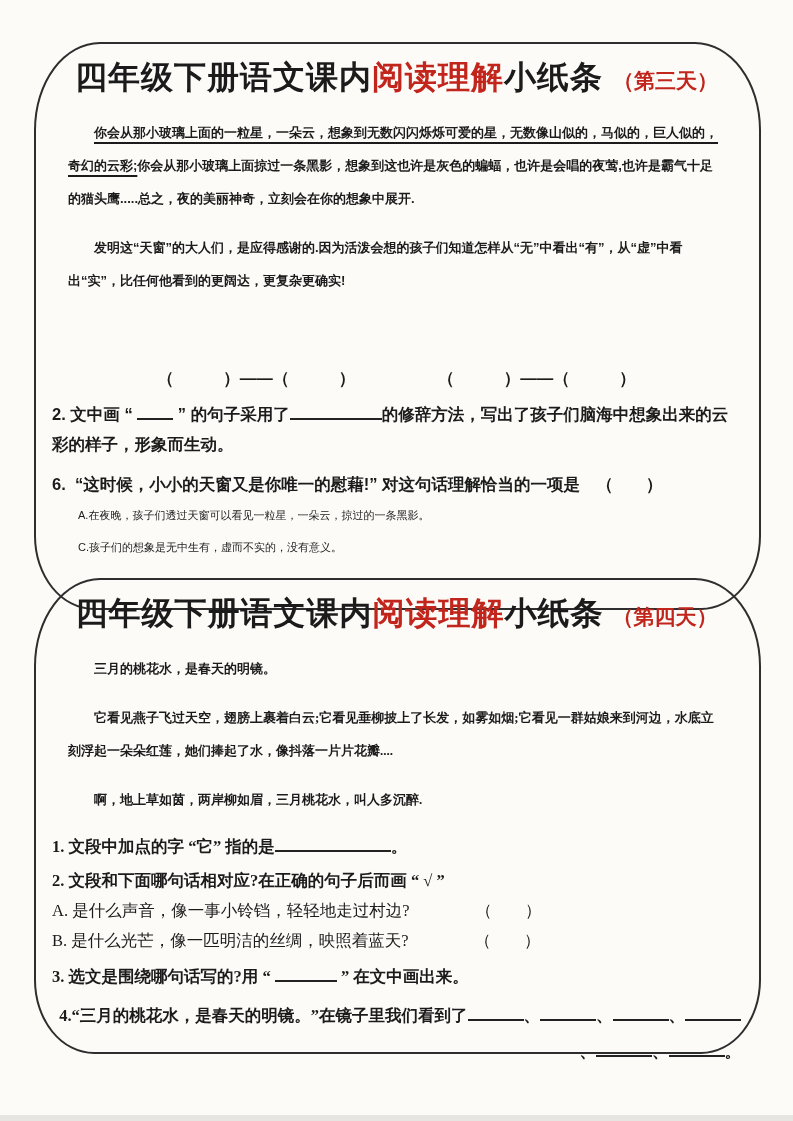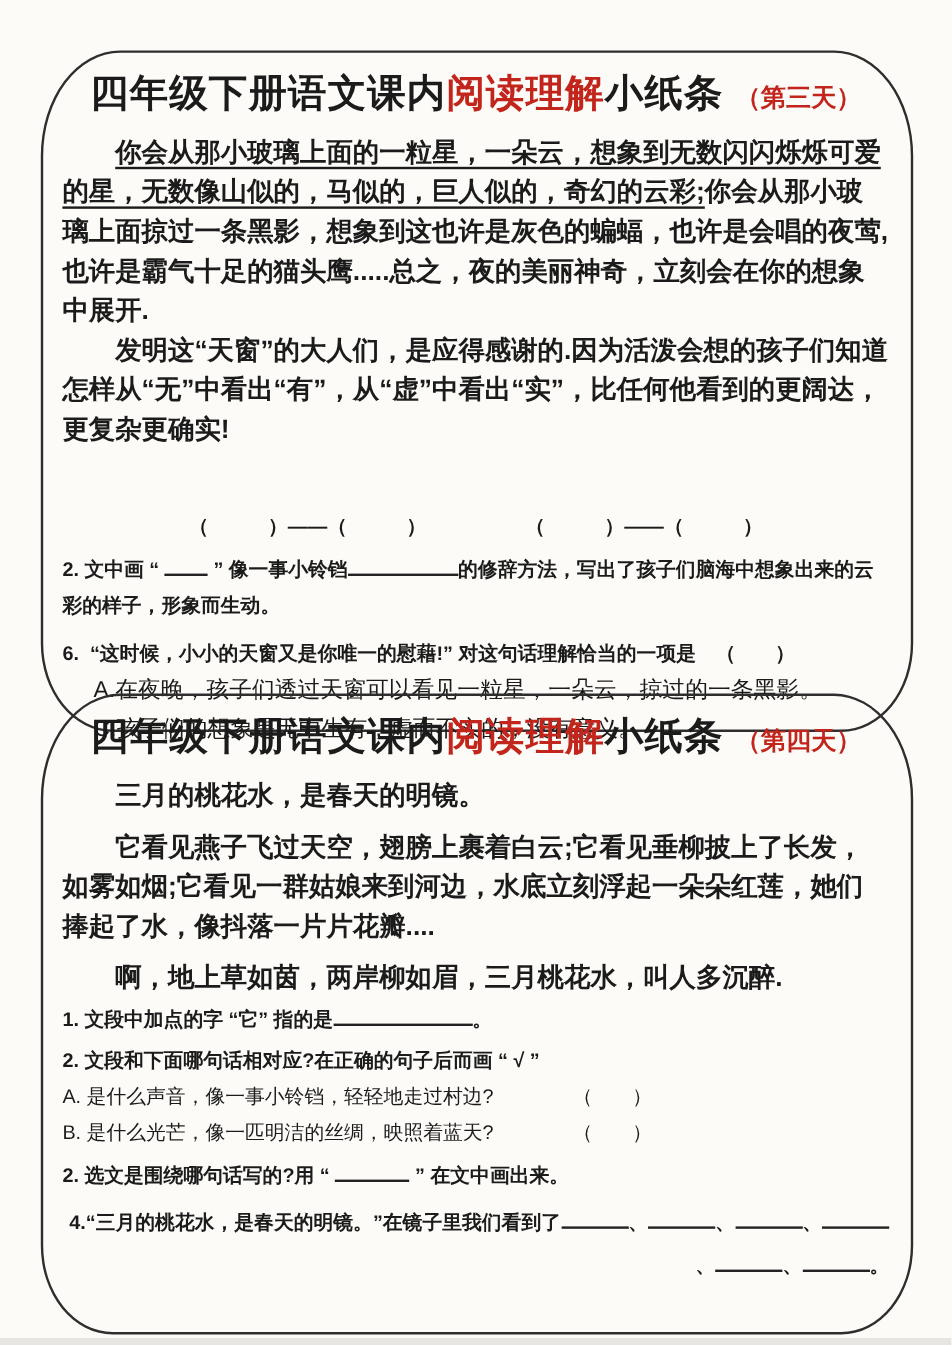--- a/index.html
+++ b/index.html
@@ -12,50 +12,50 @@
     overflow:hidden;
   }
   .card{
     position:absolute;left:34px;right:32px;
     border:2px solid #2e2e2e;
     box-sizing:border-box;
     padding:8px 18px 0 16px;
     background:transparent;
   }
   .card-day3{top:42px;height:568px;border-radius:66px 66px 60px 60px / 88px 88px 74px 74px;}
-  .card-day4{top:578px;height:534px;border-radius:66px 66px 60px 60px / 88px 88px 74px 74px;}
+  .card-day4{top:578px;height:476px;border-radius:66px 66px 60px 60px / 88px 88px 74px 74px;font-family:Liberation Serif, serif;}
   .title{
     text-align:center;
     font-size:32px;font-weight:bold;
     margin:4px 0 10px;
     letter-spacing:1px;
     white-space:nowrap;
   }
   .red{color:#c2251c;}
   .title .tag{font-size:21px;letter-spacing:0;}
   .passage{
-    font-size:22px;font-weight:bold;
+    font-size:13px;font-weight:bold;
     line-height:33px;
-    margin:0;
+    margin:16px;
     text-indent:2em;
   }
   .ul{text-decoration:underline;text-underline-offset:5px;text-decoration-thickness:1.5px;}
   .q{
     font-size:16.5px;font-weight:bold;
     line-height:30px;
     margin:0;
   }
   .pre{white-space:pre-wrap;}
   .qspacer{height:44px;}
   .mt6{margin-top:6px;}
   .mt10{margin-top:10px;}
   .mt12{margin-top:12px;}
   .mt14{margin-top:4px;}
   .opt{
-    font-size:19px;font-weight:normal;
+    font-size:11px;font-weight:normal;
     line-height:32px;margin:0 0 0 26px;
   }
   .opt2{
     font-size:16.5px;font-weight:normal;
     line-height:30px;margin:0;
   }
   .bl{
     display:inline-block;
     border-bottom:2px solid #222;
     height:13px;
@@ -84,21 +84,21 @@
     </h1>
 
     <p class="passage"><span class="ul">你会从那小玻璃上面的一粒星，一朵云，想象到无数闪闪烁烁可爱的星，无数像山似的，马似的，巨人似的，奇幻的云彩;</span><span>你会从那小玻璃上面掠过一条黑影，想象到这也许是灰色的蝙蝠，也许是会唱的夜莺,也许是霸气十足的猫头鹰.....总之，夜的美丽神奇，立刻会在你的想象中展开.</span></p>
 
     <p class="passage">发明这“天窗”的大人们，是应得感谢的.因为活泼会想的孩子们知道怎样从“无”中看出“有”，从“虚”中看出“实”，比任何他看到的更阔达，更复杂更确实!</p>
 
     <div class="qspacer"></div>
 
     <p class="q pre mt6" style="text-align:center">（　　　）——（　　　）　　　　　（　　　）——（　　　）</p>
 
-    <p class="q mt6"><span>2. 文中画 “ </span><span class="bl bl-sm"></span><span> ” 像一事小铃铛</span><span class="bl bl-md"></span><span>的修辞方法，写出了孩子们脑海中想象出来的云彩的样子，形象而生动。</span></p>
+    <p class="q mt6"><span>2. 文中画 “ </span><span class="bl bl-sm"></span><span> ” 的句子采用了</span><span class="bl bl-md"></span><span>的修辞方法，写出了孩子们脑海中想象出来的云彩的样子，形象而生动。</span></p>
 
     <p class="q pre mt10">6.  “这时候，小小的天窗又是你唯一的慰藉!” 对这句话理解恰当的一项是　（　　）</p>
 
     <p class="opt">A.在夜晚，孩子们透过天窗可以看见一粒星，一朵云，掠过的一条黑影。</p>
     <p class="opt">C.孩子们的想象是无中生有，虚而不实的，没有意义。</p>
   </section>
 
   <section class="card card-day4">
     <h1 class="title">
       <span>四年级下册语文课内</span><span class="red">阅读理解</span><span>小纸条</span>
@@ -109,19 +109,19 @@
     <p class="passage mt10">它看见燕子飞过天空，翅膀上裹着白云;它看见垂柳披上了长发，如雾如烟;它看见一群姑娘来到河边，水底立刻浮起一朵朵红莲，她们捧起了水，像抖落一片片花瓣....</p>
     <p class="passage mt10">啊，地上草如茵，两岸柳如眉，三月桃花水，叫人多沉醉.</p>
 
     <p class="q mt14"><span>1. 文段中加点的字 “它” 指的是</span><span class="bl bl-lg"></span><span>。</span></p>
 
     <p class="q mt14">2. 文段和下面哪句话相对应?在正确的句子后而画 “ √ ”</p>
 
     <p class="opt2 pre mt12">A. 是什么声音，像一事小铃铛，轻轻地走过村边?　　　　（　　）</p>
     <p class="opt2 pre">B. 是什么光芒，像一匹明洁的丝绸，映照着蓝天?　　　　（　　）</p>
 
-    <p class="q mt6"><span>2. 选文是围绕哪句话写的?用 “ </span><span class="bl bl-q3"></span><span> ” 在文中画出来。</span></p>
+    <p class="q mt6"><span>3. 选文是围绕哪句话写的?用 “ </span><span class="bl bl-q3"></span><span> ” 在文中画出来。</span></p>
 
     <p class="q q4 mt6"><span>4.“三月的桃花水，是春天的明镜。”在镜子里我们看到了</span><span class="bl bl-q4"></span><span>、</span><span class="bl bl-q4"></span><span>、</span><span class="bl bl-q4"></span><span>、</span><span class="bl bl-q4"></span><span>、</span><span class="bl bl-q4"></span><span>、</span><span class="bl bl-q4"></span><span>。</span></p>
   </section>
 
   <div class="photo-edge"></div>
 </div>
 
 </body></html>

